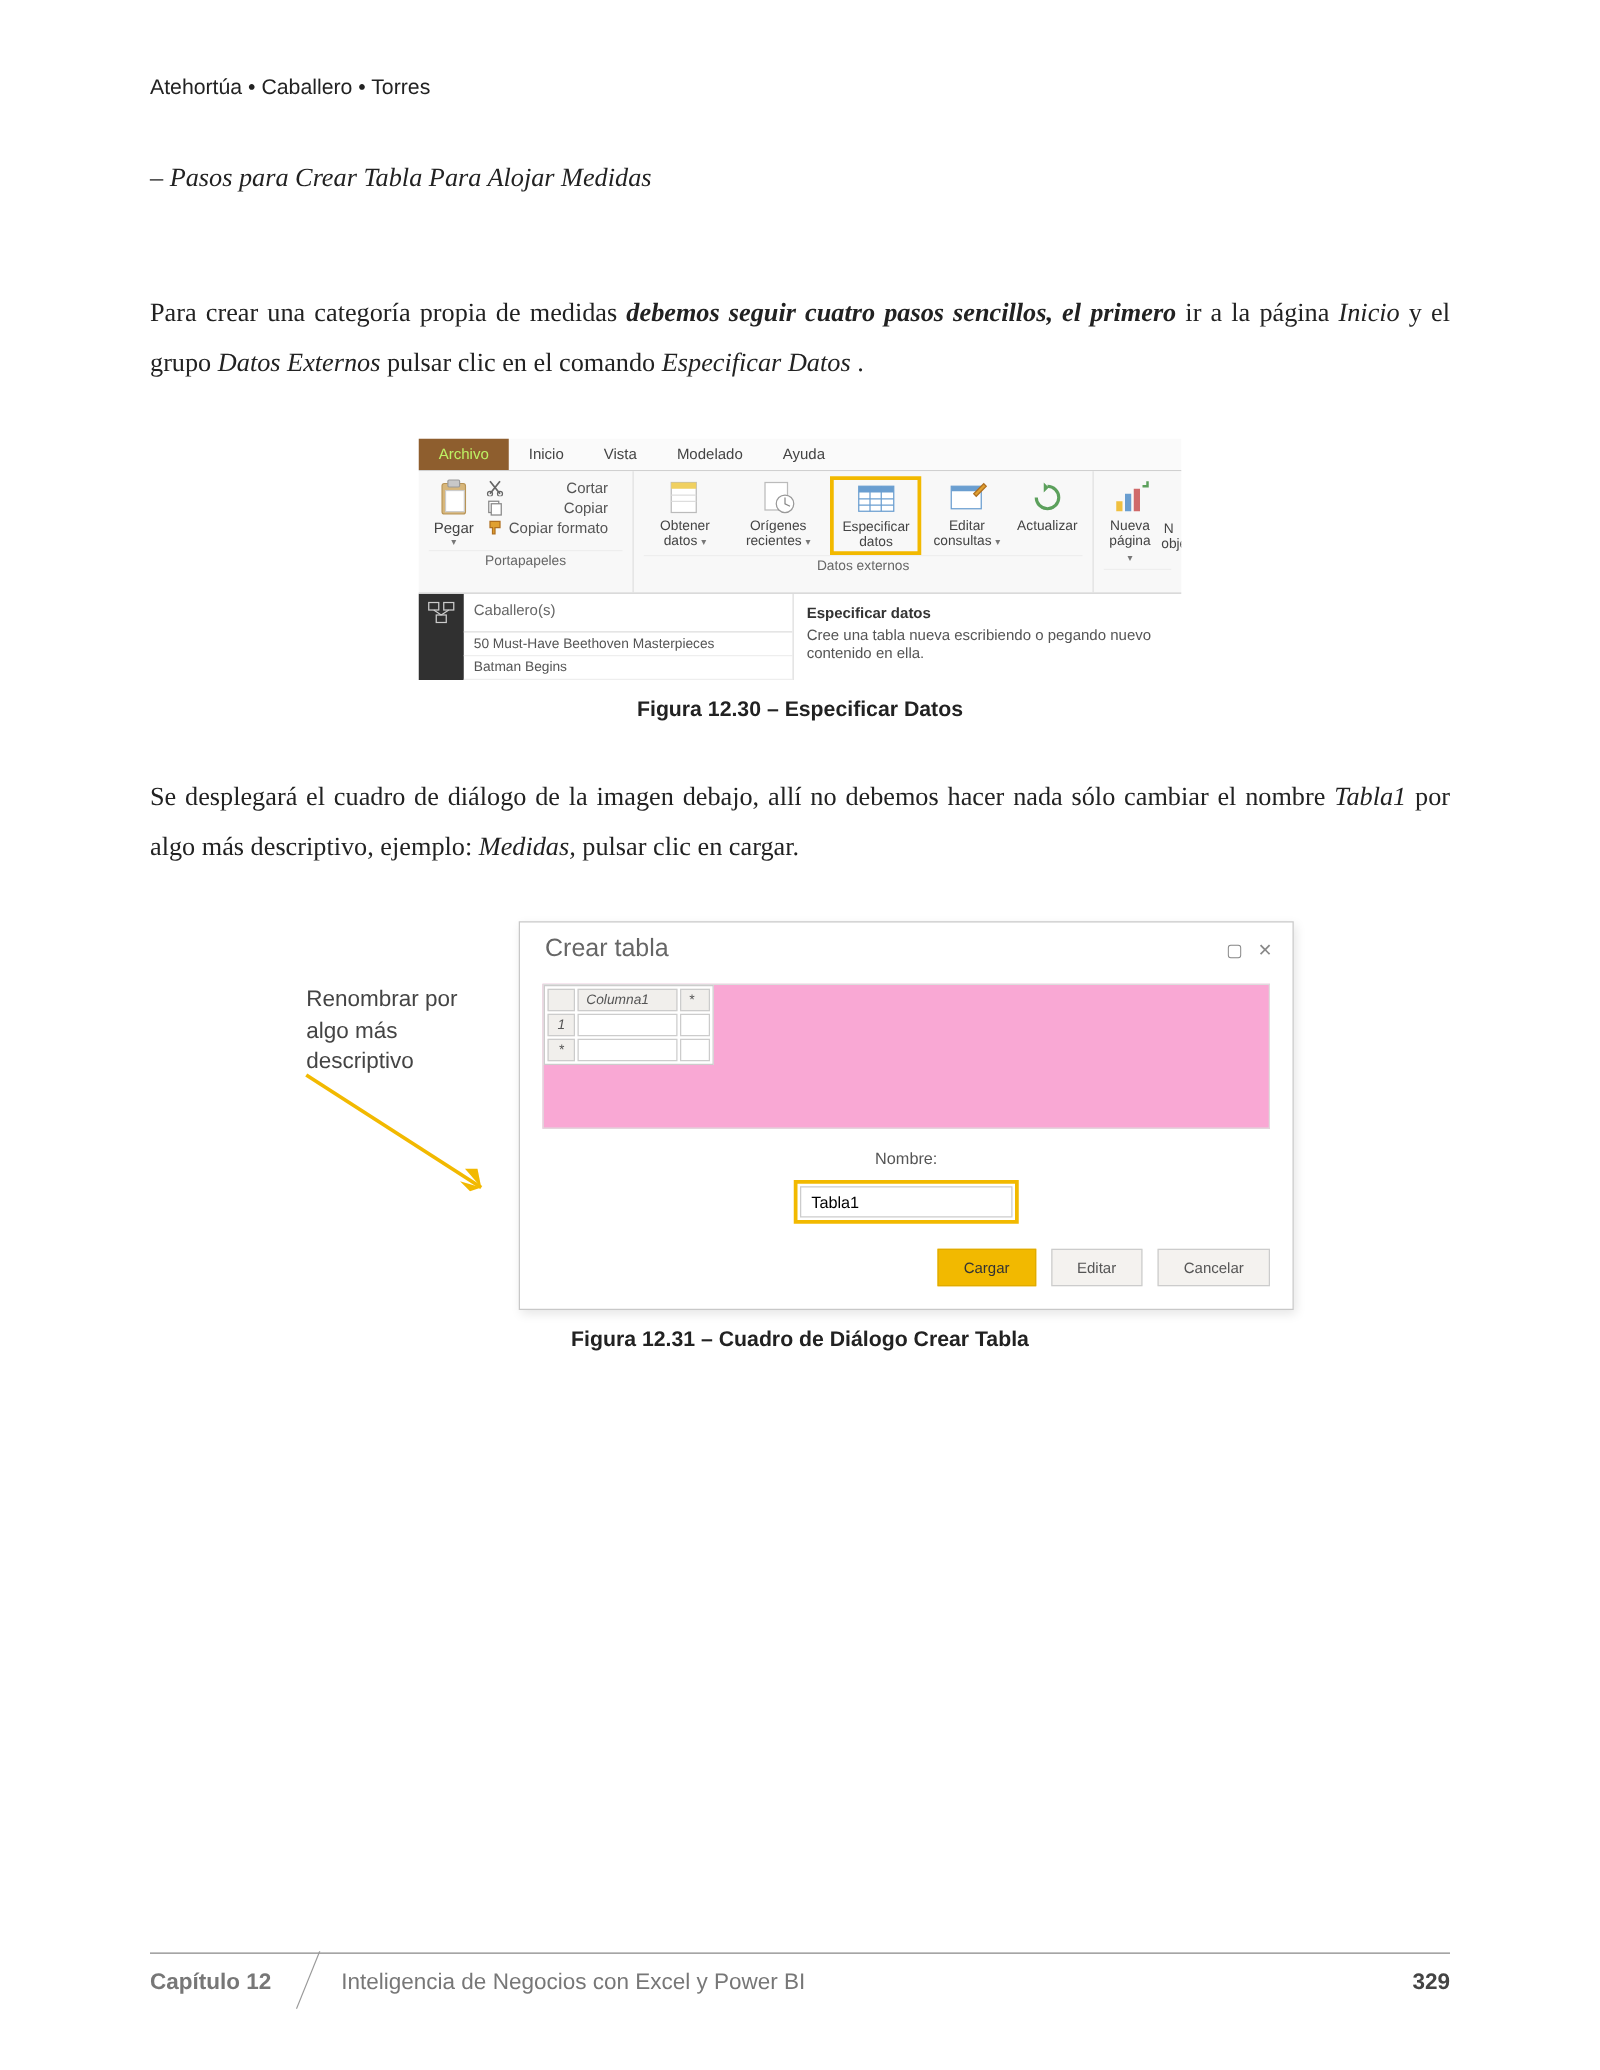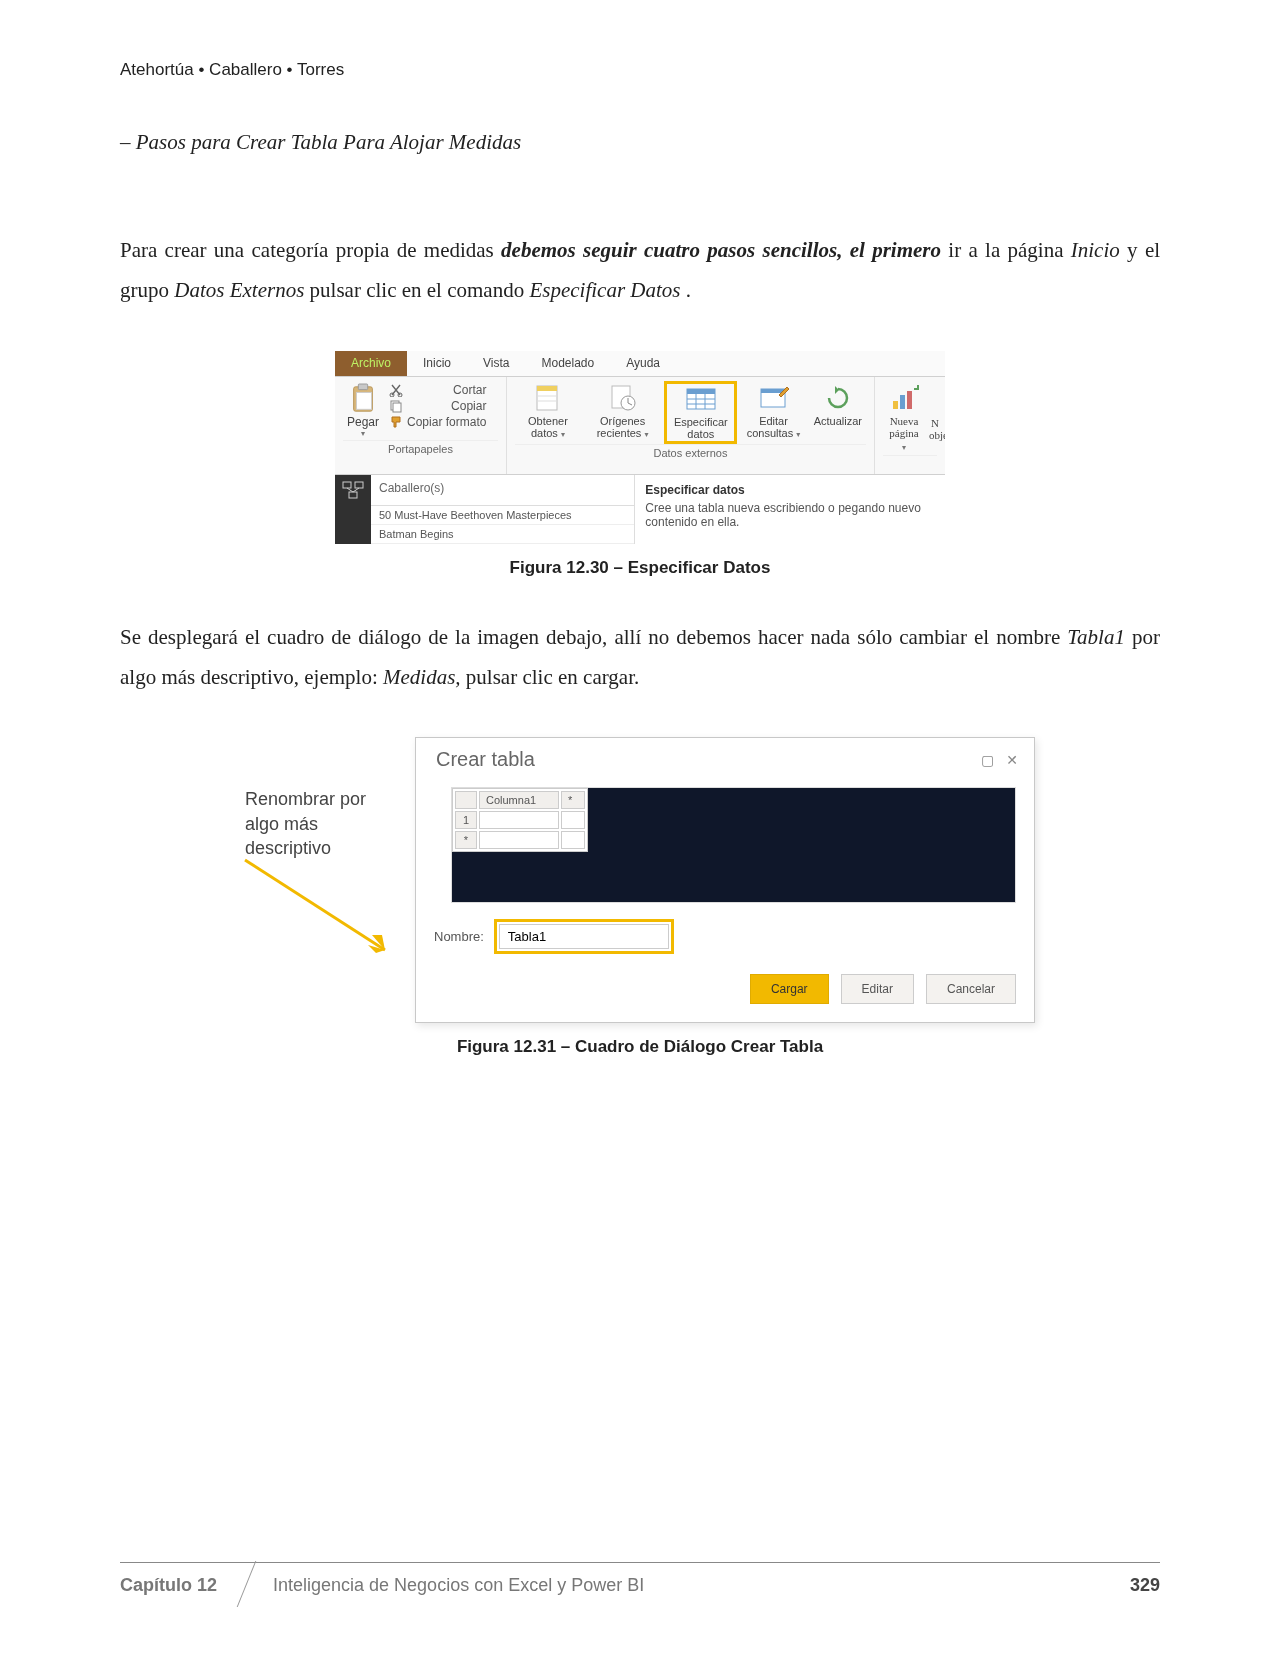--- a/index.html
+++ b/index.html
@@ -67,26 +67,26 @@
     border: 1px solid #c8c8c8;
     font-family: 'Segoe UI', sans-serif;
     color: #444;
     text-align: left;
     position: relative;
     box-shadow: 2px 3px 8px rgba(0,0,0,0.1);
   }
   .dlg-titlebar { display: flex; justify-content: space-between; align-items: center; padding: 10px 16px 4px 20px; }
   .dlg-title { font-size: 20px; font-weight: 300; color: #666; }
   .win-btns { display: flex; gap: 12px; color: #888; font-size: 14px; }
-  .grid-area { margin: 12px 18px 6px 35px; background: #0f172a; border: 1px solid #ddd; height: 116px; position: relative; }
+  .grid-area { margin: 12px 18px 6px 18px; background: #f9a8d4; border: 1px solid #ddd; height: 116px; position: relative; font-style: italic; }
   .mini-grid { position: absolute; top: 0; left: 0; background: #fff; border: 1px solid #ccc; }
   .mini-grid th, .mini-grid td { border: 1px solid #ccc; font-size: 11px; font-weight: normal; color: #555; padding: 2px 6px; height: 18px; }
   .mini-grid th { background: #f1efec; }
   .mini-grid .rownum { background: #f1efec; width: 22px; text-align: center; }
-  .name-row { display: flex; align-items: center; margin: 16px 18px 14px 18px; font-size: 13px; color: #555; gap: 10px; }
+  .name-row { display: flex; align-items: center; margin: 16px 18px 14px 18px; font-size: 13px; color: #555; gap: 10px; flex-direction: column; }
   .name-box { border: 3px solid #f2b900; padding: 2px; }
   .name-input { border: 1px solid #ccc; padding: 4px 8px; font-size: 13px; width: 170px; font-family: inherit; }
   .dlg-buttons { display: flex; justify-content: flex-end; gap: 12px; padding: 6px 18px 18px 18px; }
   .dlg-btn { font-size: 12px; padding: 7px 20px; border: 1px solid #ccc; background: #f4f2ef; color: #555; }
   .dlg-btn.primary { background: #f2b900; color: #333; border-color: #e0ab00; }
 
   .arrow-svg { position: absolute; pointer-events: none; }
 
   
   .footer {
@@ -239,21 +239,21 @@
                   <path d="M17 6 A9 9 0 1 1 8 15" fill="none" stroke="#5ca05c" stroke-width="2.5"></path>
                   <path d="M14 3 L18 7 L14 11 Z" fill="#5ca05c"></path>
                 </svg>
             </div>
             <div class="lbl">Actualizar</div>
           </div>
         </div>
         <div class="group-label">Datos externos</div>
       </div>
 
-      <div class="group" style="border-right:none; width:70px; overflow:hidden;font-family:Liberation Serif, serif;">
+      <div class="group" style="border-right:none; width:70px; overflow:hidden;">
         <div class="group-inner">
           <div class="cmd-col">
             <div class="icon-box">
               <svg viewBox="0 0 34 30" width="34" height="30">
                   <rect x="6" y="18" width="5" height="8" fill="#f0c040"></rect>
                   <rect x="13" y="12" width="5" height="14" fill="#6a9ed0"></rect>
                   <rect x="20" y="8" width="5" height="18" fill="#d06a6a"></rect>
                   <path d="M27 6 L31 6 L31 2" fill="none" stroke="#5ca05c" stroke-width="2"></path>
                 </svg>
             </div>

